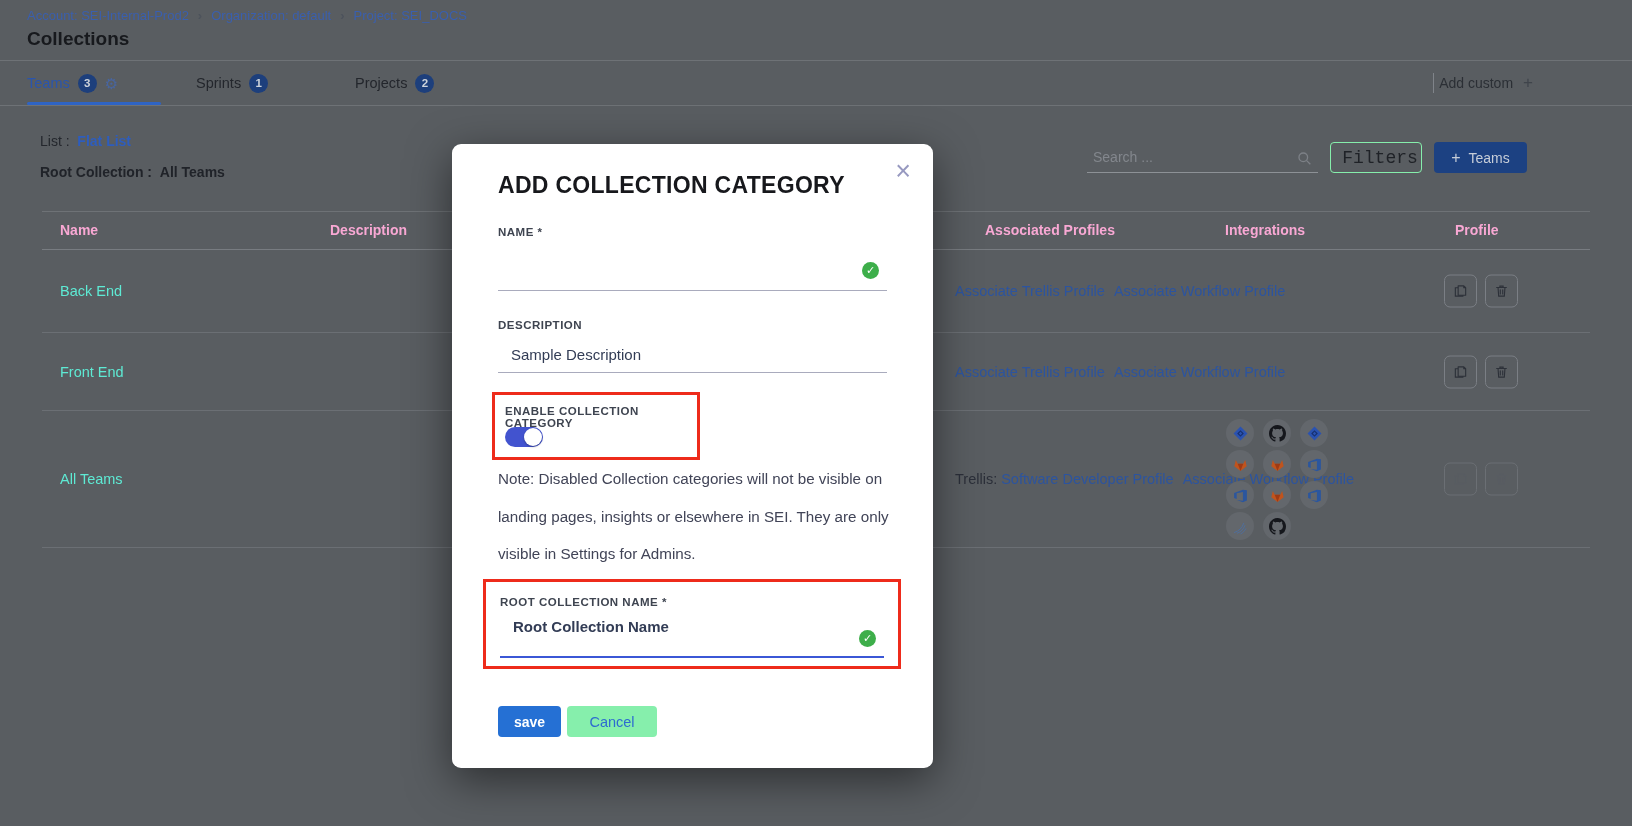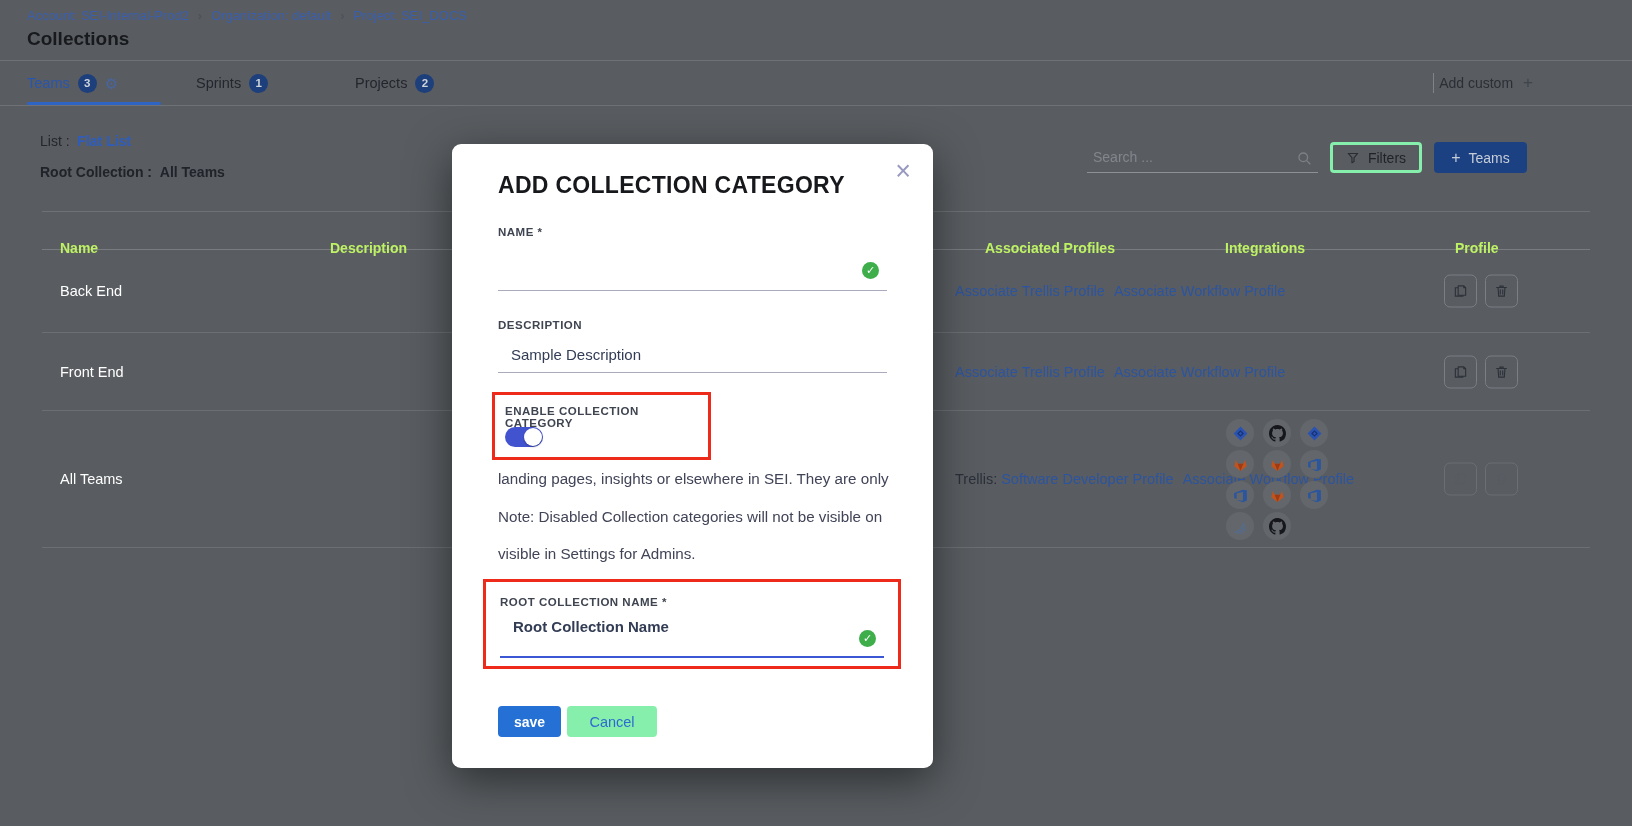--- a/index.html
+++ b/index.html
@@ -32,33 +32,33 @@
   .viewrow .lbl{color:#24272d;}
   .viewrow a{color:#2e5dbd;text-decoration:none;font-weight:bold;}
   .rootrow{position:absolute;left:40px;top:164px;font-size:14px;color:#1f2227;}
   .rootrow b{font-weight:bold;color:#202329;}
 
   .searchwrap{position:absolute;left:1087px;top:144px;width:231px;height:28px;border-bottom:1px solid #8d9196;}
   .searchwrap input{width:195px;border:none;outline:none;background:transparent;font-size:14px;color:#2a2d33;padding:5px 0 0 6px;font-family:inherit;}
   .searchwrap input::placeholder{color:#83878d;}
   .search-ic{position:absolute;right:6px;top:7px;width:15px;height:15px;color:#7d8187;}
 
-  .btn-filters{position:absolute;left:1330px;top:142px;width:92px;height:31px;border:3px solid #86efac;border-radius:4px;background:transparent;
-    display:flex;align-items:center;justify-content:center;gap:8px;font-size:14px;color:#1f2227;cursor:pointer;}
+  .btn-filters{position:absolute;left:1330px;top:142px;width:92px;height:31px;border:1px solid #86efac;border-radius:4px;background:transparent;
+    display:flex;align-items:center;justify-content:center;gap:8px;font-size:18px;color:#1f2227;cursor:pointer;font-family:Liberation Mono, monospace;}
   .btn-filters svg{width:14px;height:14px;color:#2a2d33;}
   .btn-teams{position:absolute;left:1434px;top:142px;width:93px;height:31px;border:none;border-radius:4px;background:#1c4182;
     display:flex;align-items:center;justify-content:center;gap:8px;font-size:14px;color:#c6cdd8;cursor:pointer;}
   .btn-teams .plus{font-size:16px;line-height:1;color:#c6cdd8;}
 
   
   .tbl{position:absolute;left:42px;top:211px;width:1548px;}
   .thead{position:relative;height:37px;border-top:1px solid #6e7276;border-bottom:1px solid #787c81;}
-  .th{position:absolute;top:28px;font-size:14px;font-weight:bold;color:#bef264;}
+  .th{position:absolute;top:10px;font-size:14px;font-weight:bold;color:#f9a8d4;}
   .trow{position:relative;border-bottom:1px solid #6b6f74;}
-  .c-name{position:absolute;left:18px;top:50%;transform:translateY(-50%);font-size:14.5px;color:#ffffff;text-decoration:none;}
+  .c-name{position:absolute;left:18px;top:50%;transform:translateY(-50%);font-size:14.5px;color:#5eead4;text-decoration:none;}
   .c-prof{position:absolute;left:913px;top:50%;transform:translateY(-50%);display:flex;flex-direction:row;gap:9px;font-size:14.5px;white-space:nowrap;}
   .c-prof a{color:#2c549f;text-decoration:none;}
   .c-prof .prefix{color:#2b2f39;}
   .c-int{position:absolute;left:1184px;top:8px;display:grid;grid-template-columns:repeat(3,28px);gap:3px 9px;}
   .int-circle{width:28px;height:28px;border-radius:50%;background:#63676c;display:flex;align-items:center;justify-content:center;}
   .int-circle svg{width:17px;height:17px;display:block;}
   .c-act{position:absolute;left:1402px;top:50%;transform:translateY(-50%);display:flex;gap:8px;}
   .abtn{width:33px;height:33px;border:1px solid #7b7f85;border-radius:6px;background:transparent;display:flex;align-items:center;justify-content:center;color:#2d3139;cursor:pointer;}
   .abtn svg{width:15px;height:15px;}
   .faded .abtn{border-color:#6b6f74;color:#585c62;}
@@ -290,30 +290,30 @@
     <div class="m-label" style="left:46px;top:82px;">NAME *</div>
     <div class="m-inputwrap" style="left:46px;top:104px;width:389px;height:42px;">
       <span class="check" style="right:8px;top:14px;">✓</span>
     </div>
 
     <div class="m-label" style="left:46px;top:175px;">DESCRIPTION</div>
     <div class="m-inputwrap" style="left:46px;top:194px;width:389px;height:34px;">
       <input type="text" style="margin-top: 8px;" value="Sample Description">
     </div>
 
-    <div class="redbox" style="left:40px;top:248px;width:202px;height:62px;padding-left:11px;">
+    <div class="redbox" style="left:40px;top:248px;width:202px;height:62px;">
       <div class="m-label" style="left:10px;top:10px;">ENABLE COLLECTION CATEGORY</div>
       <div class="toggle" style="left:10px;top:32px;">
           <span class="knob"></span>
         </div>
     </div>
 
     <div class="m-note">
+      <span>Note: Disabled Collection categories will not be visible on</span>
       <span>landing pages, insights or elsewhere in SEI. They are only</span>
-      <span>Note: Disabled Collection categories will not be visible on</span>
       <span>visible in Settings for Admins.</span>
     </div>
 
     <div class="redbox" style="left:31px;top:435px;width:412px;height:84px;">
       <div class="m-label" style="left:14px;top:14px;">ROOT COLLECTION NAME *</div>
       <div class="m-inputwrap" style="left:14px;top:36px;width:384px;height:38px;border-bottom:2px solid #3b57d6;">
         <input type="text" style=" font-weight: bold;" value="Root Collection Name">
         <span class="check" style="right:8px;top:12px;">✓</span>
       </div>
     </div>

